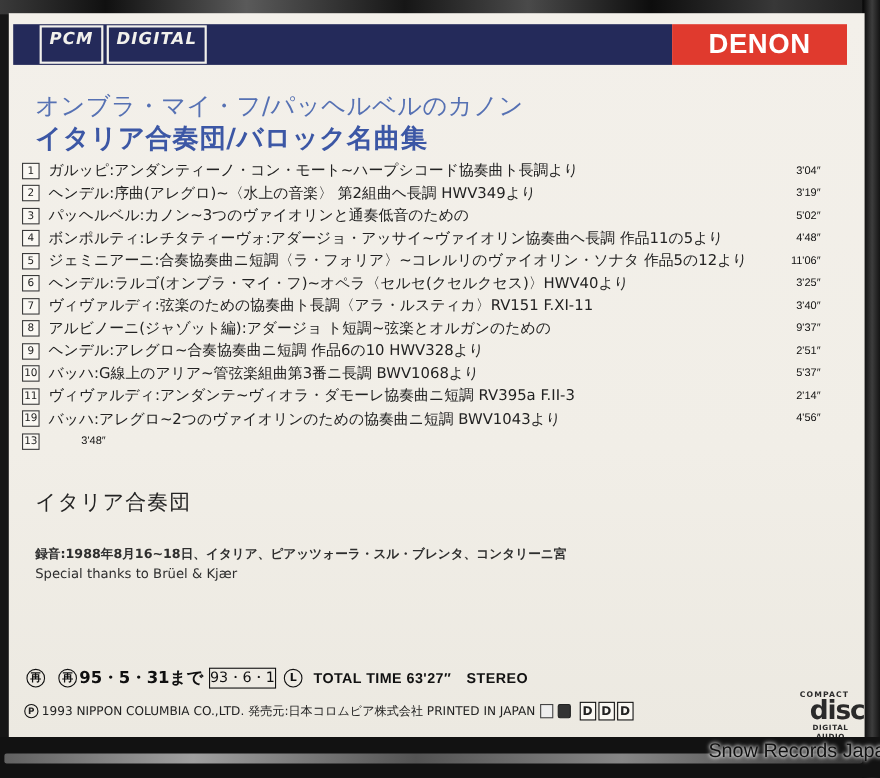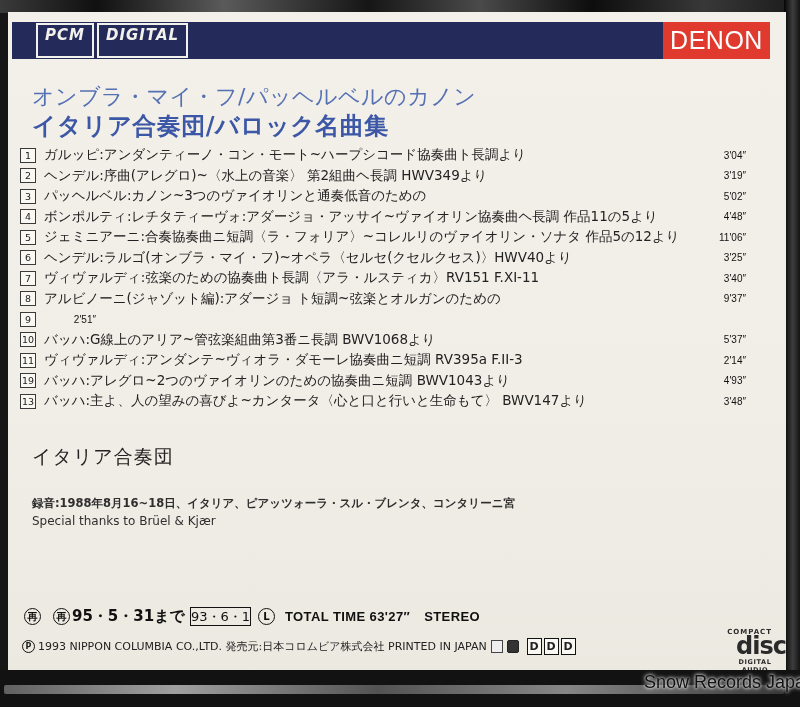--- a/index.html
+++ b/index.html
@@ -40,22 +40,22 @@
   .band .navy{
     flex:1;background:#242a5a;display:flex;align-items:center;
   }
   .pcm-logo{display:flex;align-items:center;margin-left:24px;gap:3px;}
   .pcm-box,.digital-box{
     border:2px solid #f2f1ec;color:#f2f1ec;font-weight:bold;font-style:italic;
     font-size:15px;letter-spacing:1px;padding:1px 7px 12px 7px;line-height:18px;
     font-family:"DejaVu Sans",sans-serif;
   }
   .denon-box{
-    width:107px;background:#e03a2e;color:#fff;display:flex;align-items:center;justify-content:center;
-    font-weight:normal;font-size:25px;letter-spacing:.5px;font-family:"Liberation Sans",sans-serif;
+    width:159px;background:#e03a2e;color:#fff;display:flex;align-items:center;justify-content:center;
+    font-weight:bold;font-size:25px;letter-spacing:.5px;font-family:"Liberation Sans",sans-serif;
   }
   
   .title1{
     position:absolute;left:24px;top:70px;font-size:22px;color:#5671b3;
     letter-spacing:.5px;white-space:nowrap;
   }
   .title2{
     position:absolute;left:24px;top:98px;font-size:24px;color:#3c57a5;font-weight:bold;
     letter-spacing:.5px;white-space:nowrap;
   }
@@ -174,40 +174,40 @@
     <span class="ttitle">ヴィヴァルディ:弦楽のための協奏曲ト長調〈アラ・ルスティカ〉RV151 F.XI-11</span>
     <span class="tdur">3'40″</span>
   </div>
       <div class="track-row">
     <span class="tnum">8</span>
     <span class="ttitle">アルビノーニ(ジャゾット編):アダージョ ト短調~弦楽とオルガンのための</span>
     <span class="tdur">9'37″</span>
   </div>
       <div class="track-row">
     <span class="tnum">9</span>
+    <span class="ttitle">ヘンデル:アレグロ~合奏協奏曲ニ短調 作品6の10 HWV328より</span>
     <span class="tdur">2'51″</span>
   </div>
       <div class="track-row">
     <span class="tnum">10</span>
     <span class="ttitle">バッハ:G線上のアリア~管弦楽組曲第3番ニ長調 BWV1068より</span>
     <span class="tdur">5'37″</span>
   </div>
       <div class="track-row">
     <span class="tnum">11</span>
     <span class="ttitle">ヴィヴァルディ:アンダンテ~ヴィオラ・ダモーレ協奏曲ニ短調 RV395a F.II-3</span>
     <span class="tdur">2'14″</span>
   </div>
       <div class="track-row">
     <span class="tnum">19</span>
     <span class="ttitle">バッハ:アレグロ~2つのヴァイオリンのための協奏曲ニ短調 BWV1043より</span>
-    <span class="tdur">4'93″</span>
+    <span class="tdur">4'56″</span>
   </div>
       <div class="track-row">
     <span class="tnum">13</span>
-    <span class="ttitle">バッハ:主よ、人の望みの喜びよ~カンタータ〈心と口と行いと生命もて〉 BWV147より</span>
     <span class="tdur">3'48″</span>
   </div>
     </div>
 
   <div class="artist">イタリア合奏団</div>
   <div class="rec-line">録音:1988年8月16~18日、イタリア、ピアッツォーラ・スル・ブレンタ、コンタリーニ宮</div>
   <div class="thanks-line">Special thanks to Brüel &amp; Kjær</div>
 
   <div class="price-line">
     <span class="circle-mark">再</span>

